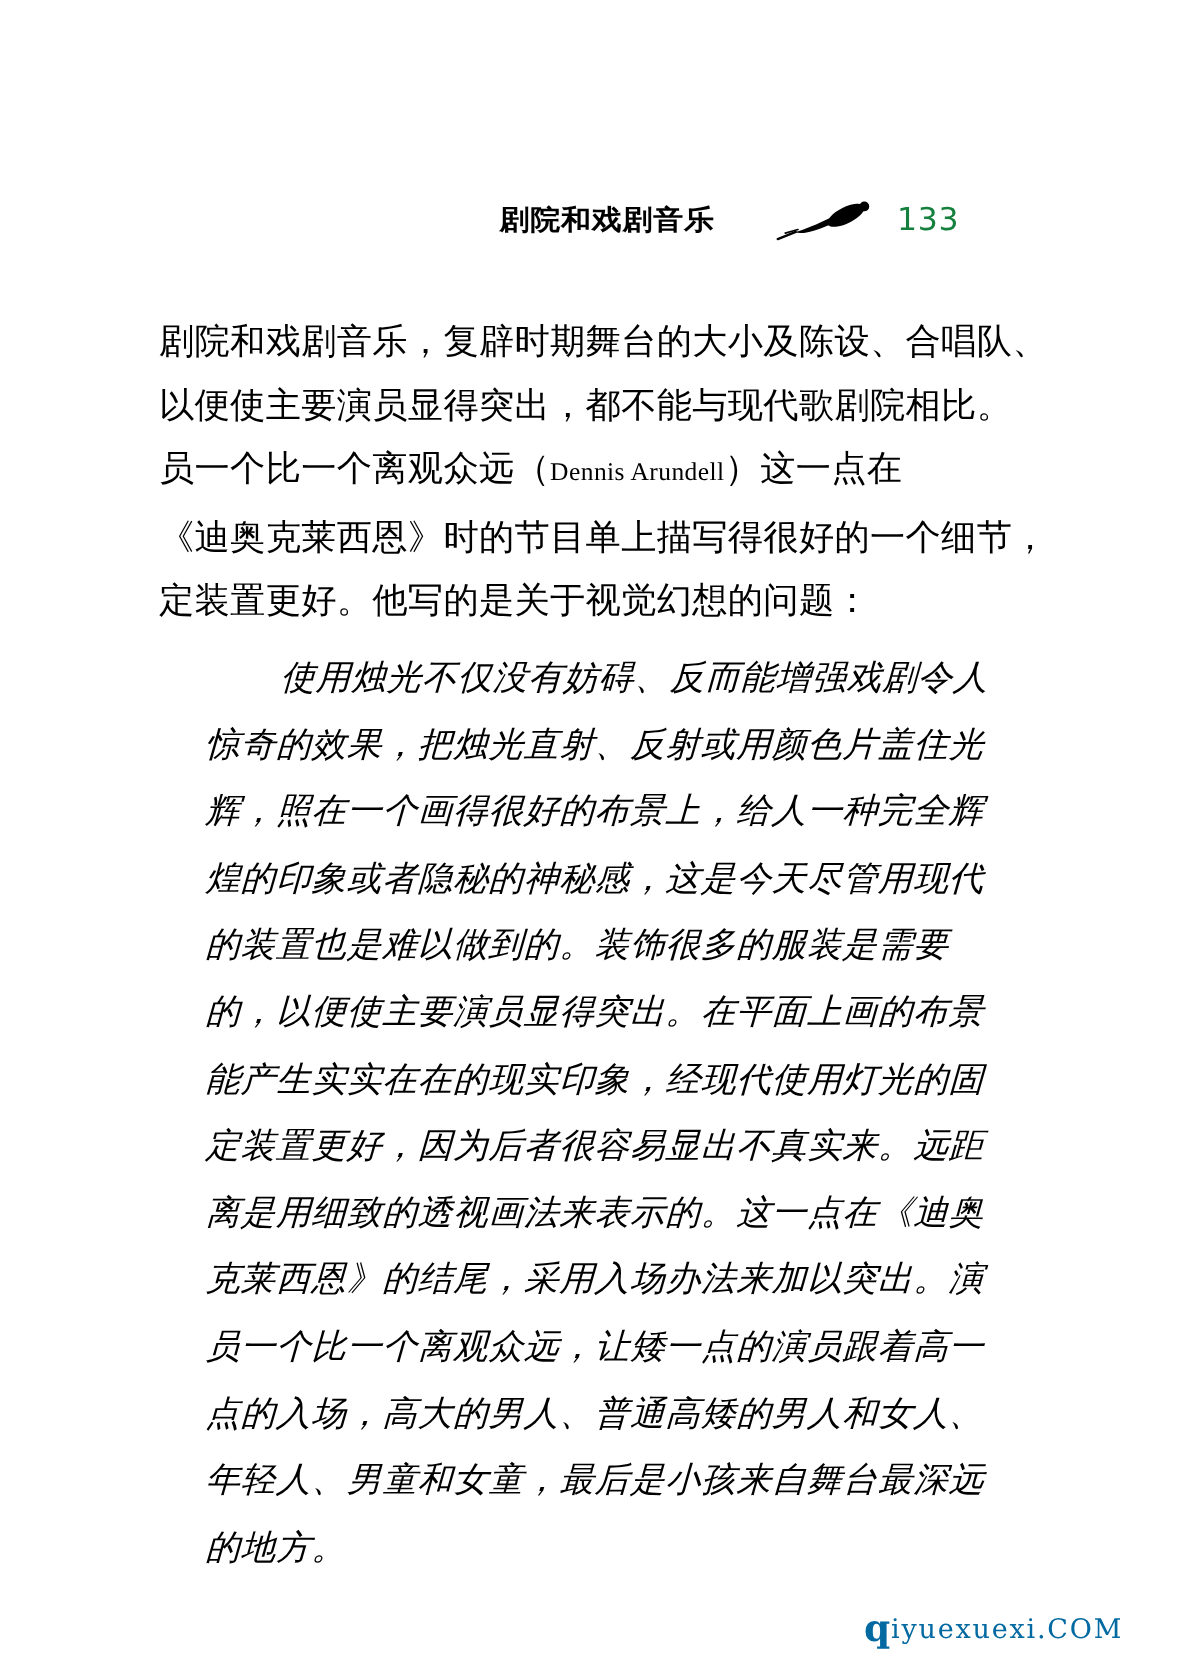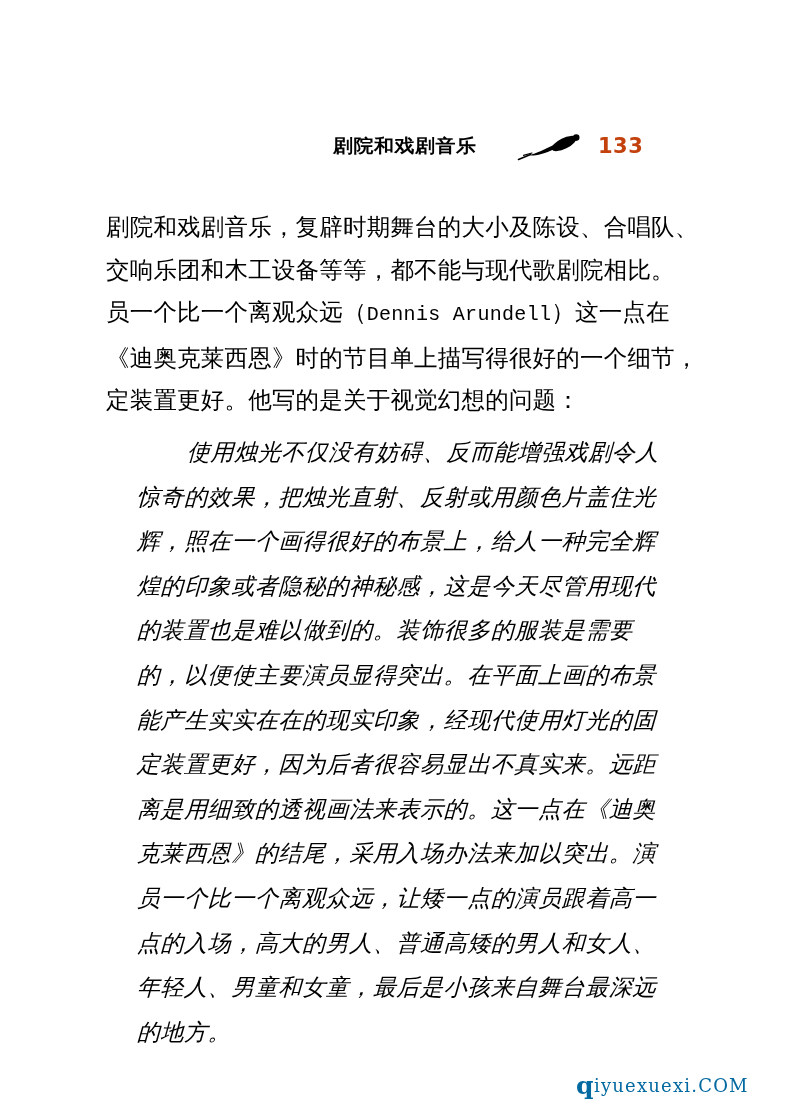--- a/index.html
+++ b/index.html
@@ -56,46 +56,46 @@
     height: 28px;
   }
 
   .header-page-number {
     position: absolute;
     left: 598px;
     top: 0;
     height: 40px;
     line-height: 40px;
     font-family: "DejaVu Sans", "Liberation Sans", sans-serif;
-    font-weight: 700;
+    font-weight: 400;
     font-size: 21px;
     letter-spacing: 0.5px;
-    color: #c2410c;
+    color: #15803d;
   }
 
   
   .body-block {
     position: absolute;
     left: 106px;
     top: 206px;
     width: 564px;
   }
 
   .body-line {
     font-family: "DejaVu Sans", "Liberation Sans", sans-serif;
     font-size: 23.5px;
     line-height: 42.5px;
     letter-spacing: 0.2px;
     white-space: nowrap;
     color: #000;
   }
 
   .body-line .latin {
-    font-family: Liberation Mono, monospace;
-    font-size: 20px;
+    font-family: Liberation Serif, serif;
+    font-size: 17px;
     letter-spacing: 0.3px;
   }
 
   
   .quote-block {
     position: absolute;
     left: 137px;
     top: 430px;
     width: 545px;
   }
@@ -157,21 +157,21 @@
         <path d="M22.5 20.6 L10.5 25.4" stroke="#000" stroke-width="1.6" stroke-linecap="round" fill="none"></path>
         <path d="M24.0 19.0 L15.5 21.4" stroke="#000" stroke-width="1.1" stroke-linecap="round" fill="none"></path>
       </svg>
     </div>
 
     <div class="header-page-number">133</div>
   </div>
 
   <div class="body-block">
     <div class="body-line">剧院和戏剧音乐，复辟时期舞台的大小及陈设、合唱队、</div>
-    <div class="body-line">交响乐团和木工设备等等，都不能与现代歌剧院相比。</div>
+    <div class="body-line">以便使主要演员显得突出，都不能与现代歌剧院相比。</div>
     <div class="body-line"><span>员一个比一个离观众远（</span><span class="latin">Dennis  Arundell</span><span>）这一点在</span></div>
     <div class="body-line">《迪奥克莱西恩》时的节目单上描写得很好的一个细节，</div>
     <div class="body-line">定装置更好。他写的是关于视觉幻想的问题：</div>
   </div>
 
   <div class="quote-block">
     <div class="quote-line indented">使用烛光不仅没有妨碍、反而能增强戏剧令人</div>
     <div class="quote-line">惊奇的效果，把烛光直射、反射或用颜色片盖住光</div>
     <div class="quote-line">辉，照在一个画得很好的布景上，给人一种完全辉</div>
     <div class="quote-line">煌的印象或者隐秘的神秘感，这是今天尽管用现代</div>

